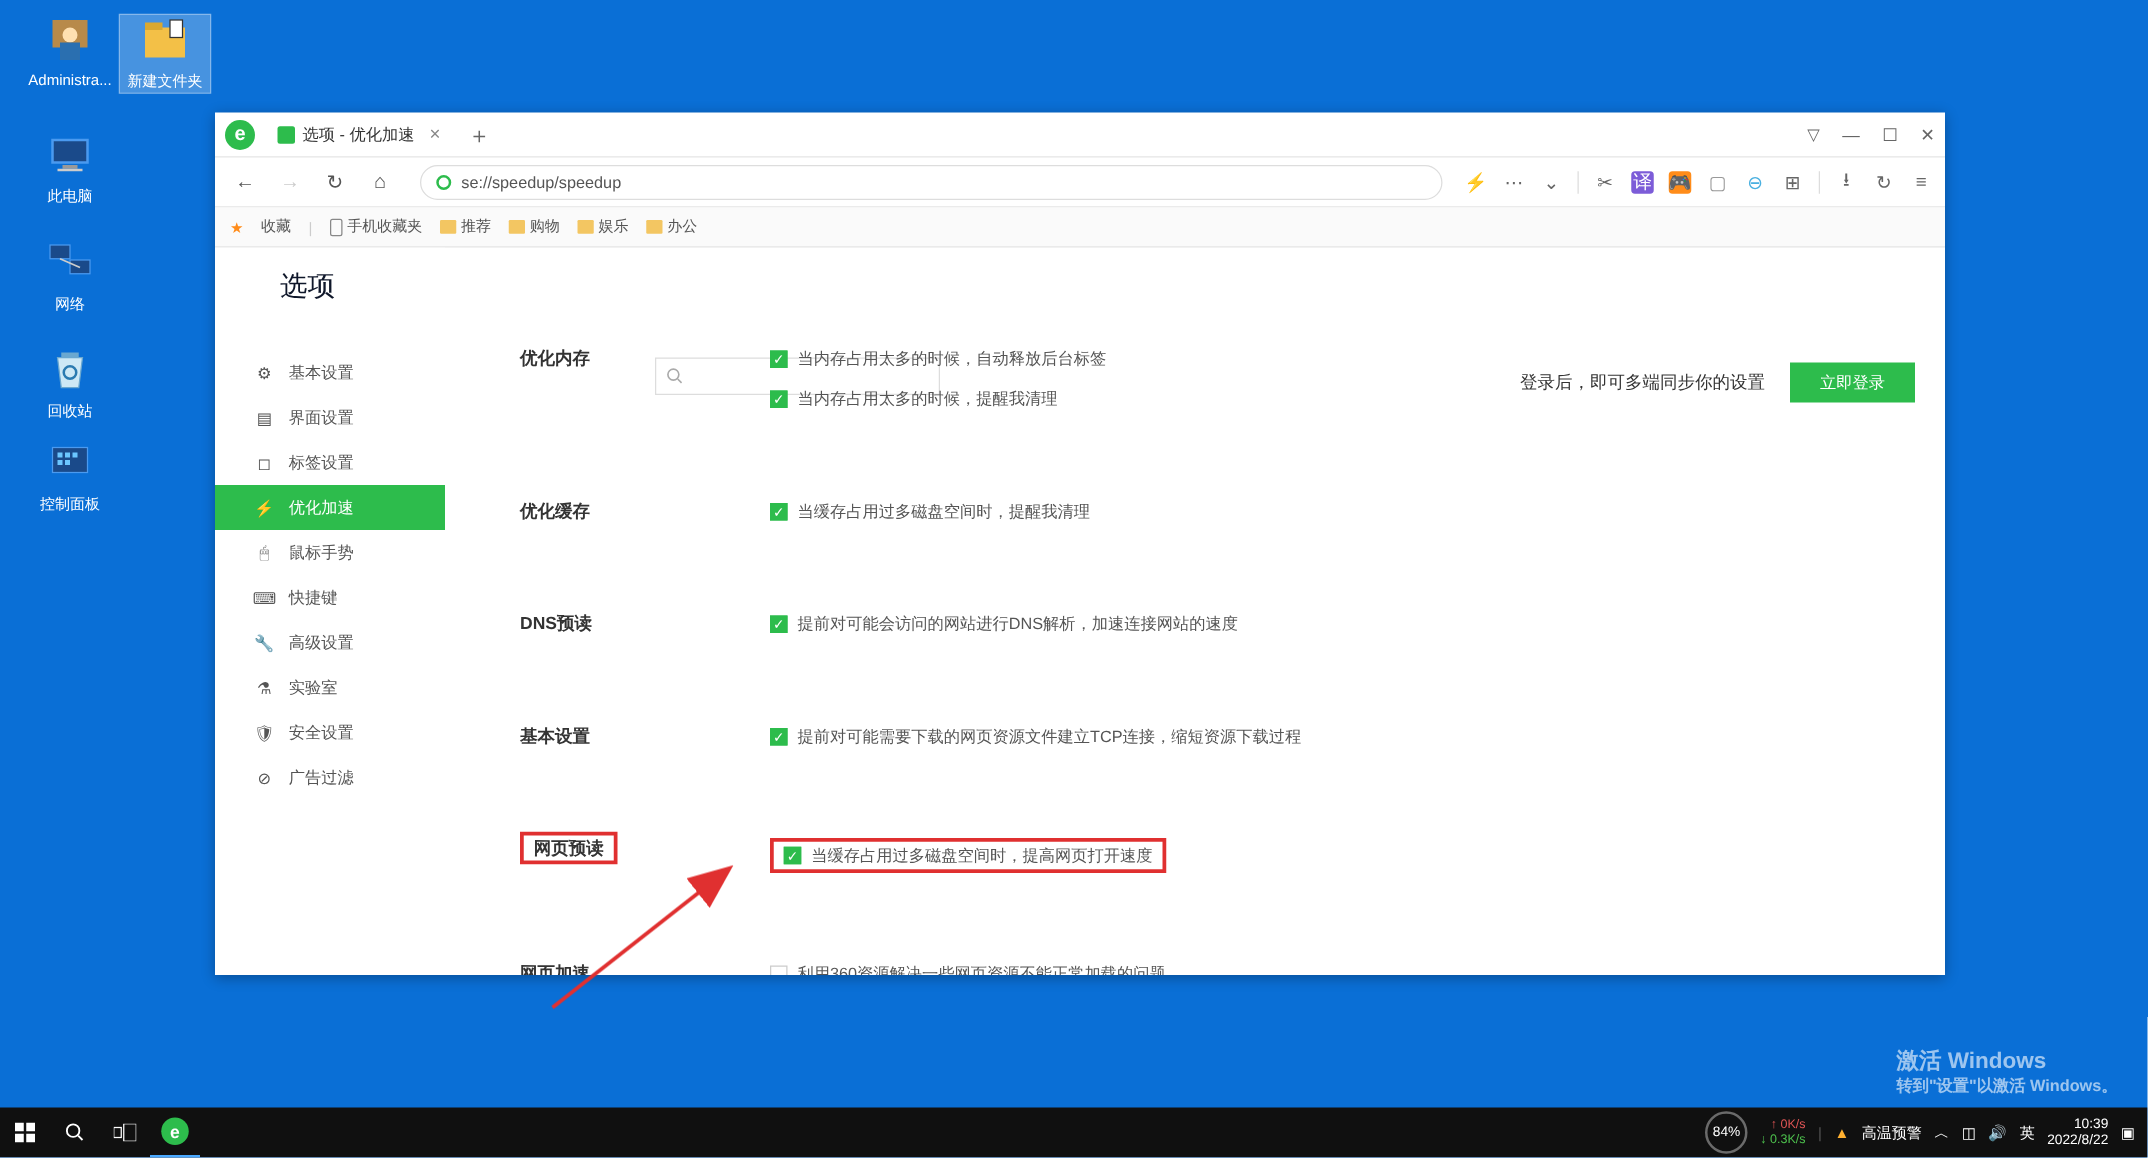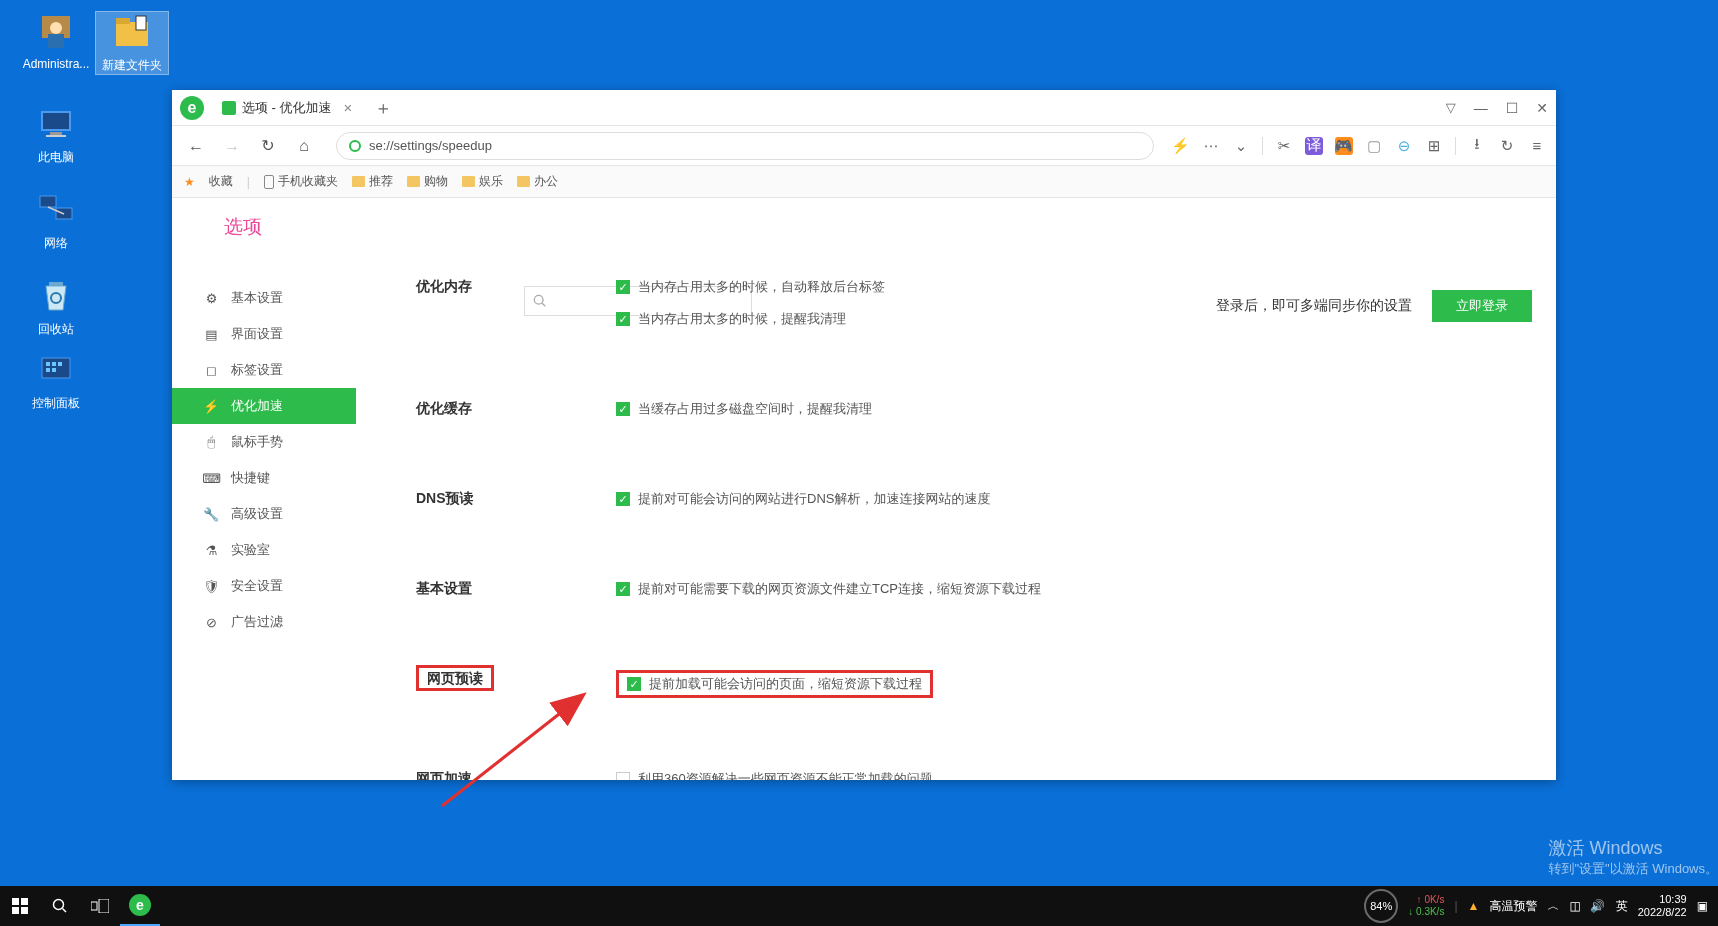--- a/index.html
+++ b/index.html
@@ -36,21 +36,21 @@
 
 .bookmarks { height: 32px; display: flex; align-items: center; padding: 0 12px; gap: 14px; font-size: 12px; color: #555; border-bottom: 1px solid #e5e5e5; background: #fafafa; }
 .bookmarks .star { color: #ff8c1a; }
 .bk-item { display: flex; align-items: center; gap: 4px; cursor: pointer; }
 .folder-ic { width: 13px; height: 11px; background: #f3c662; border-radius: 1px; display: inline-block; }
 .phone-ic { width: 10px; height: 14px; border: 1.5px solid #888; border-radius: 2px; display: inline-block; }
 
 
 .content { flex: 1; display: flex; overflow: hidden; }
 .sidebar { width: 184px; background: #fff; }
-.sidebar-header { padding: 16px 0 0 52px; font-size: 19px; color: #ec4899; height: 60px; display: flex; align-items: flex-start; }
+.sidebar-header { padding: 16px 0 0 52px; font-size: 22px; color: #0f172a; height: 60px; display: flex; align-items: flex-start; }
 .search-header { position: absolute; left: 352px; top: 196px; width: 228px; height: 30px; border: 1px solid #ddd; display: flex; align-items: center; padding-left: 8px; }
 .search-header svg { color: #aaa; }
 .login-prompt { position: absolute; right: 24px; top: 200px; display: flex; align-items: center; gap: 20px; }
 .login-prompt .txt { font-size: 14px; color: #333; font-weight: normal; }
 .login-btn { background: #2dbc4c; color: white; padding: 7px 24px; font-size: 13px; border: none; cursor: pointer; }
 
 .sidebar-items { margin-top: 22px; }
 .sb-item { height: 36px; display: flex; align-items: center; padding-left: 32px; font-size: 13px; color: #555; cursor: pointer; gap: 12px; }
 .sb-item.active { background: #2dbc4c; color: white; }
 .sb-icon { width: 15px; height: 15px; display: flex; align-items: center; justify-content: center; }
@@ -74,21 +74,21 @@
 .taskbar .active-app { border-bottom: 2px solid #4aa9ff; }
 .tb-right { margin-left: auto; display: flex; align-items: center; gap: 10px; padding-right: 10px; font-size: 12px; }
 .battery-circle { width: 34px; height: 34px; border: 2px solid #6a6a6a; border-radius: 50%; display: flex; align-items: center; justify-content: center; font-size: 11px; }
 .net-stats { display: flex; flex-direction: column; font-size: 10px; line-height: 12px; text-align: right; }
 .net-stats .up { color: #e05555; }
 .net-stats .dn { color: #4dc04d; }
 .warn-ic { color: #ffb030; }
 .time-block { display: flex; flex-direction: column; align-items: flex-end; font-size: 11px; line-height: 13px; }
 
 
-.watermark { position: absolute; right: 0; bottom: 48px; text-align: left; color: rgba(255,255,255,0.6); font-size: 13px; }
+.watermark { position: absolute; right: 24px; bottom: 48px; text-align: left; color: rgba(255,255,255,0.6); font-size: 13px; font-weight: bold; }
 .watermark .t1 { font-size: 18px; }
 </style>
 </head>
 <body>
 
 <div class="desktop-icon" style="left:20px; top:12px;">
   <div class="icon-img"><svg viewBox="0 0 40 40">
         <rect x="6" y="4" width="28" height="22" fill="#b88a4a"></rect>
         <circle cx="20" cy="16" r="6" fill="#ffe0b0"></circle>
         <rect x="12" y="22" width="16" height="14" fill="#2a6fb0"></rect>
@@ -157,21 +157,21 @@
     </div>
   </div>
 
   <div class="toolbar">
     <div class="nav-btn">←</div>
     <div class="nav-btn" style="color:#ccc">→</div>
     <div class="nav-btn">↻</div>
     <div class="nav-btn">⌂</div>
     <div class="url-bar">
       <span class="url-lock"></span>
-      <span>se://settings/speedup</span>
+      <span>se://speedup/speedup</span>
     </div>
     <div class="toolbar-right">
       <span class="ic">⚡</span>
       <span class="ic">⋯</span>
       <span class="ic">⌄</span>
       <span class="sep"></span>
       <span class="ic">✂</span>
       <span class="ic purple-sq">译</span>
       <span class="ic orange-sq">🎮</span>
       <span class="ic" style="color:#999">▢</span>
@@ -312,21 +312,21 @@
             </div>
           </div>
         </div>
         <div class="spacer"></div>
         <div class="setting-row">
           <div class="setting-label"><span class="red-box">网页预读</span></div>
           <div class="setting-options">
             <div class="checkbox-row">
               <span class="red-box" style="display: inline-flex; align-items: center; gap: 8px;">
                 <span class="cb">✓</span>
-                <span>提前加载可能会访问的页面，缩短资源下载过程</span>
+                <span>当缓存占用过多磁盘空间时，提高网页打开速度</span>
               </span>
             </div>
           </div>
         </div>
         <div class="spacer"></div>
         <div class="setting-row">
           <div class="setting-label">网页加速</div>
           <div class="setting-options">
             <div class="checkbox-row">
               <span class="cb unchecked"></span>

